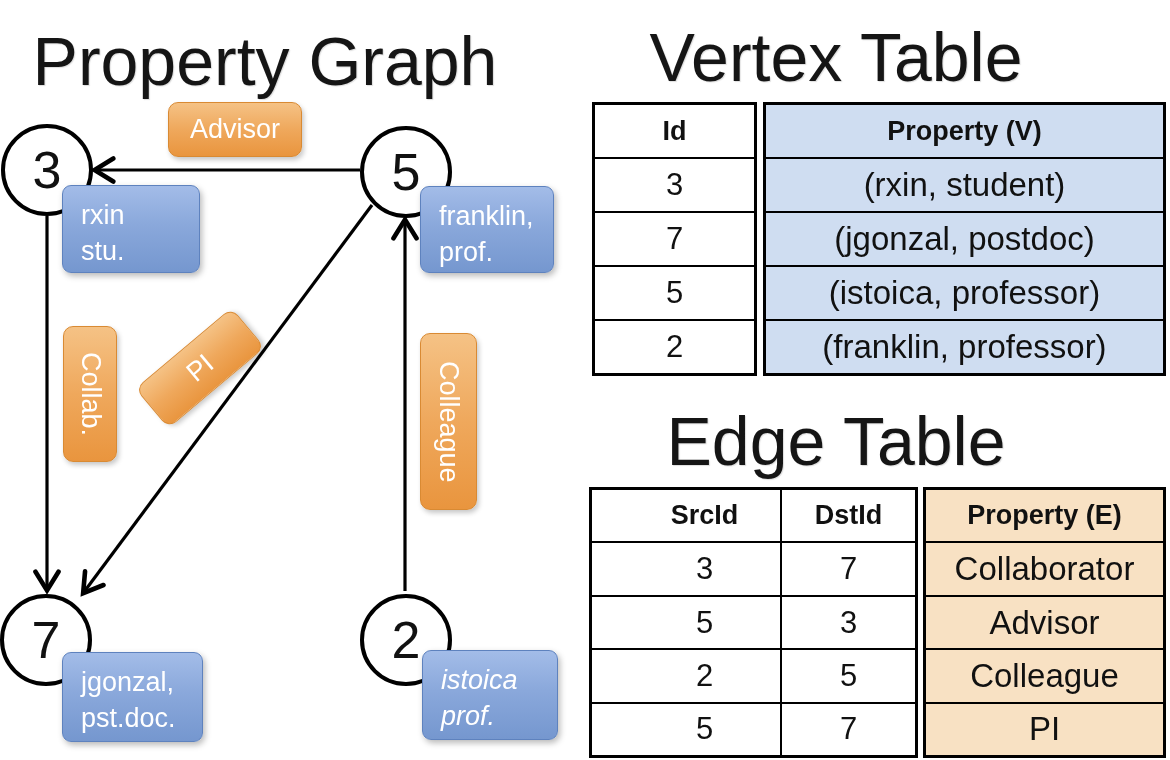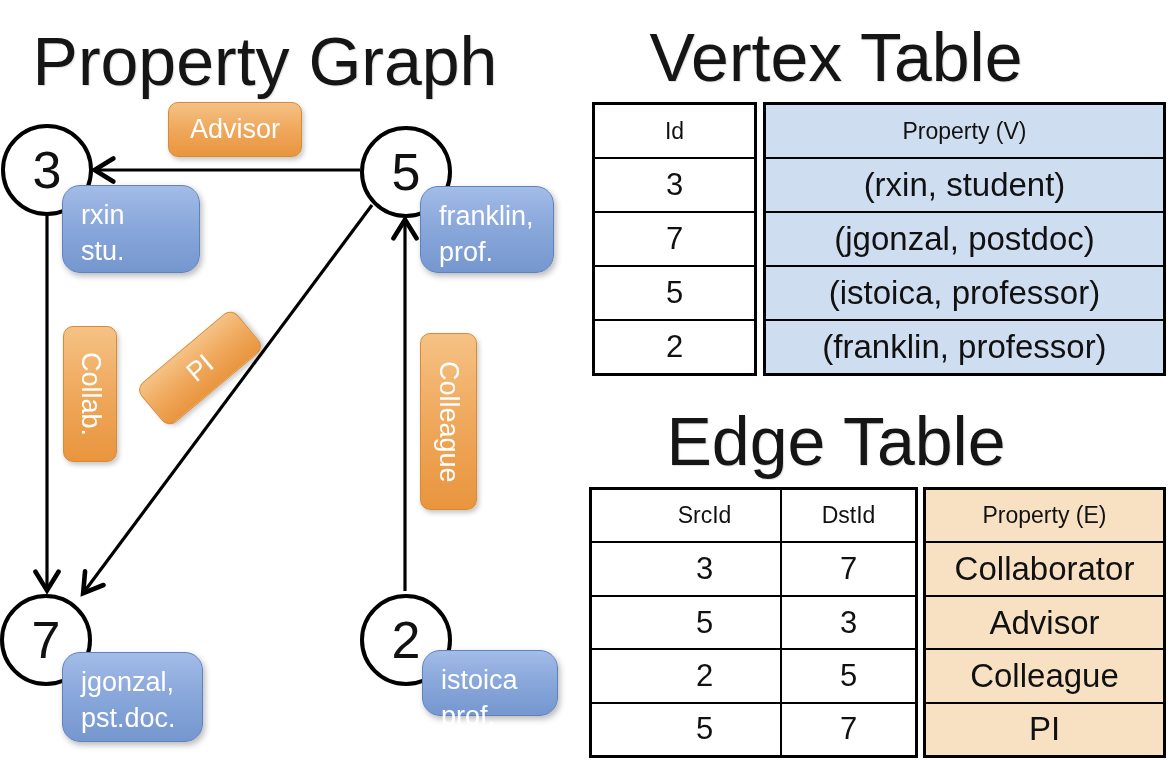--- a/index.html
+++ b/index.html
@@ -41,34 +41,34 @@
     font-size: 52px; color: #111;
     z-index: 2;
   }
   #node-3 { left: 1px;   top: 124px; }
   #node-5 { left: 360px; top: 126px; }
   #node-7 { left: 0px;   top: 594px; }
   #node-2 { left: 360px; top: 594px; }
 
   .vbox {
     position: absolute;
-    border-radius: 18px;
+    border-radius: 9px;
     background: linear-gradient(180deg, #a3bce8 0%, #8aa8db 45%, #7597cf 100%);
     border: 1.5px solid #5e82be;
     box-shadow: 2px 3px 6px rgba(0,0,0,0.28);
     color: #ffffff;
     font-size: 27px;
     line-height: 1.32;
     padding: 12px 8px 0 18px;
     z-index: 3;
   }
   #vbox-rxin     { left: 62px;  top: 185px; width: 138px; height: 88px; }
   #vbox-franklin { left: 420px; top: 186px; width: 134px; height: 87px; }
   #vbox-jgonzal  { left: 62px;  top: 652px; width: 141px; height: 90px; }
-  #vbox-istoica  { left: 422px; top: 650px; width: 136px; height: 66px; }
+  #vbox-istoica  { left: 422px; top: 650px; width: 136px; height: 90px; font-style: italic; }
 
   .elabel {
     position: absolute;
     border-radius: 10px;
     background: linear-gradient(180deg, #f5c285 0%, #efa85c 50%, #e9953e 100%);
     border: 1px solid #d98a33;
     box-shadow: 2px 3px 5px rgba(0,0,0,0.22);
     color: #ffffff;
     font-size: 27px;
     display: flex; align-items: center; justify-content: center;
@@ -90,21 +90,21 @@
     z-index: 2;
   }
   .tcell {
     flex: 1;
     display: flex; align-items: center; justify-content: center;
     font-size: 31px; color: #111;
     border-top: 2px solid #000;
     white-space: nowrap;
   }
   .tcell:first-child, .trow:first-child { border-top: none; }
-  .tcell.th { font-weight: normal; font-size: 23px; }
+  .tcell.th { font-weight: bold; font-size: 27px; }
   .trow { flex: 1; display: flex; border-top: 2px solid #000; padding-left: 37px; }
   .trow .tcell { border-top: none; flex: none; }
   .trow .c1 { width: 153px; border-right: 2px solid #000; }
   .trow .c2 { flex: 1; }
   .prop-text { font-size: 33px; }
 
   #vt-id   { left: 592px; top: 102px; width: 165px; height: 274px; }
   #vt-prop { left: 763px; top: 102px; width: 403px; height: 274px; background: #cfddf1; }
   #et-src  { left: 589px; top: 487px; width: 329px; height: 271px; }
   #et-prop { left: 923px; top: 487px; width: 243px; height: 271px; background: #f8e1c3; }

